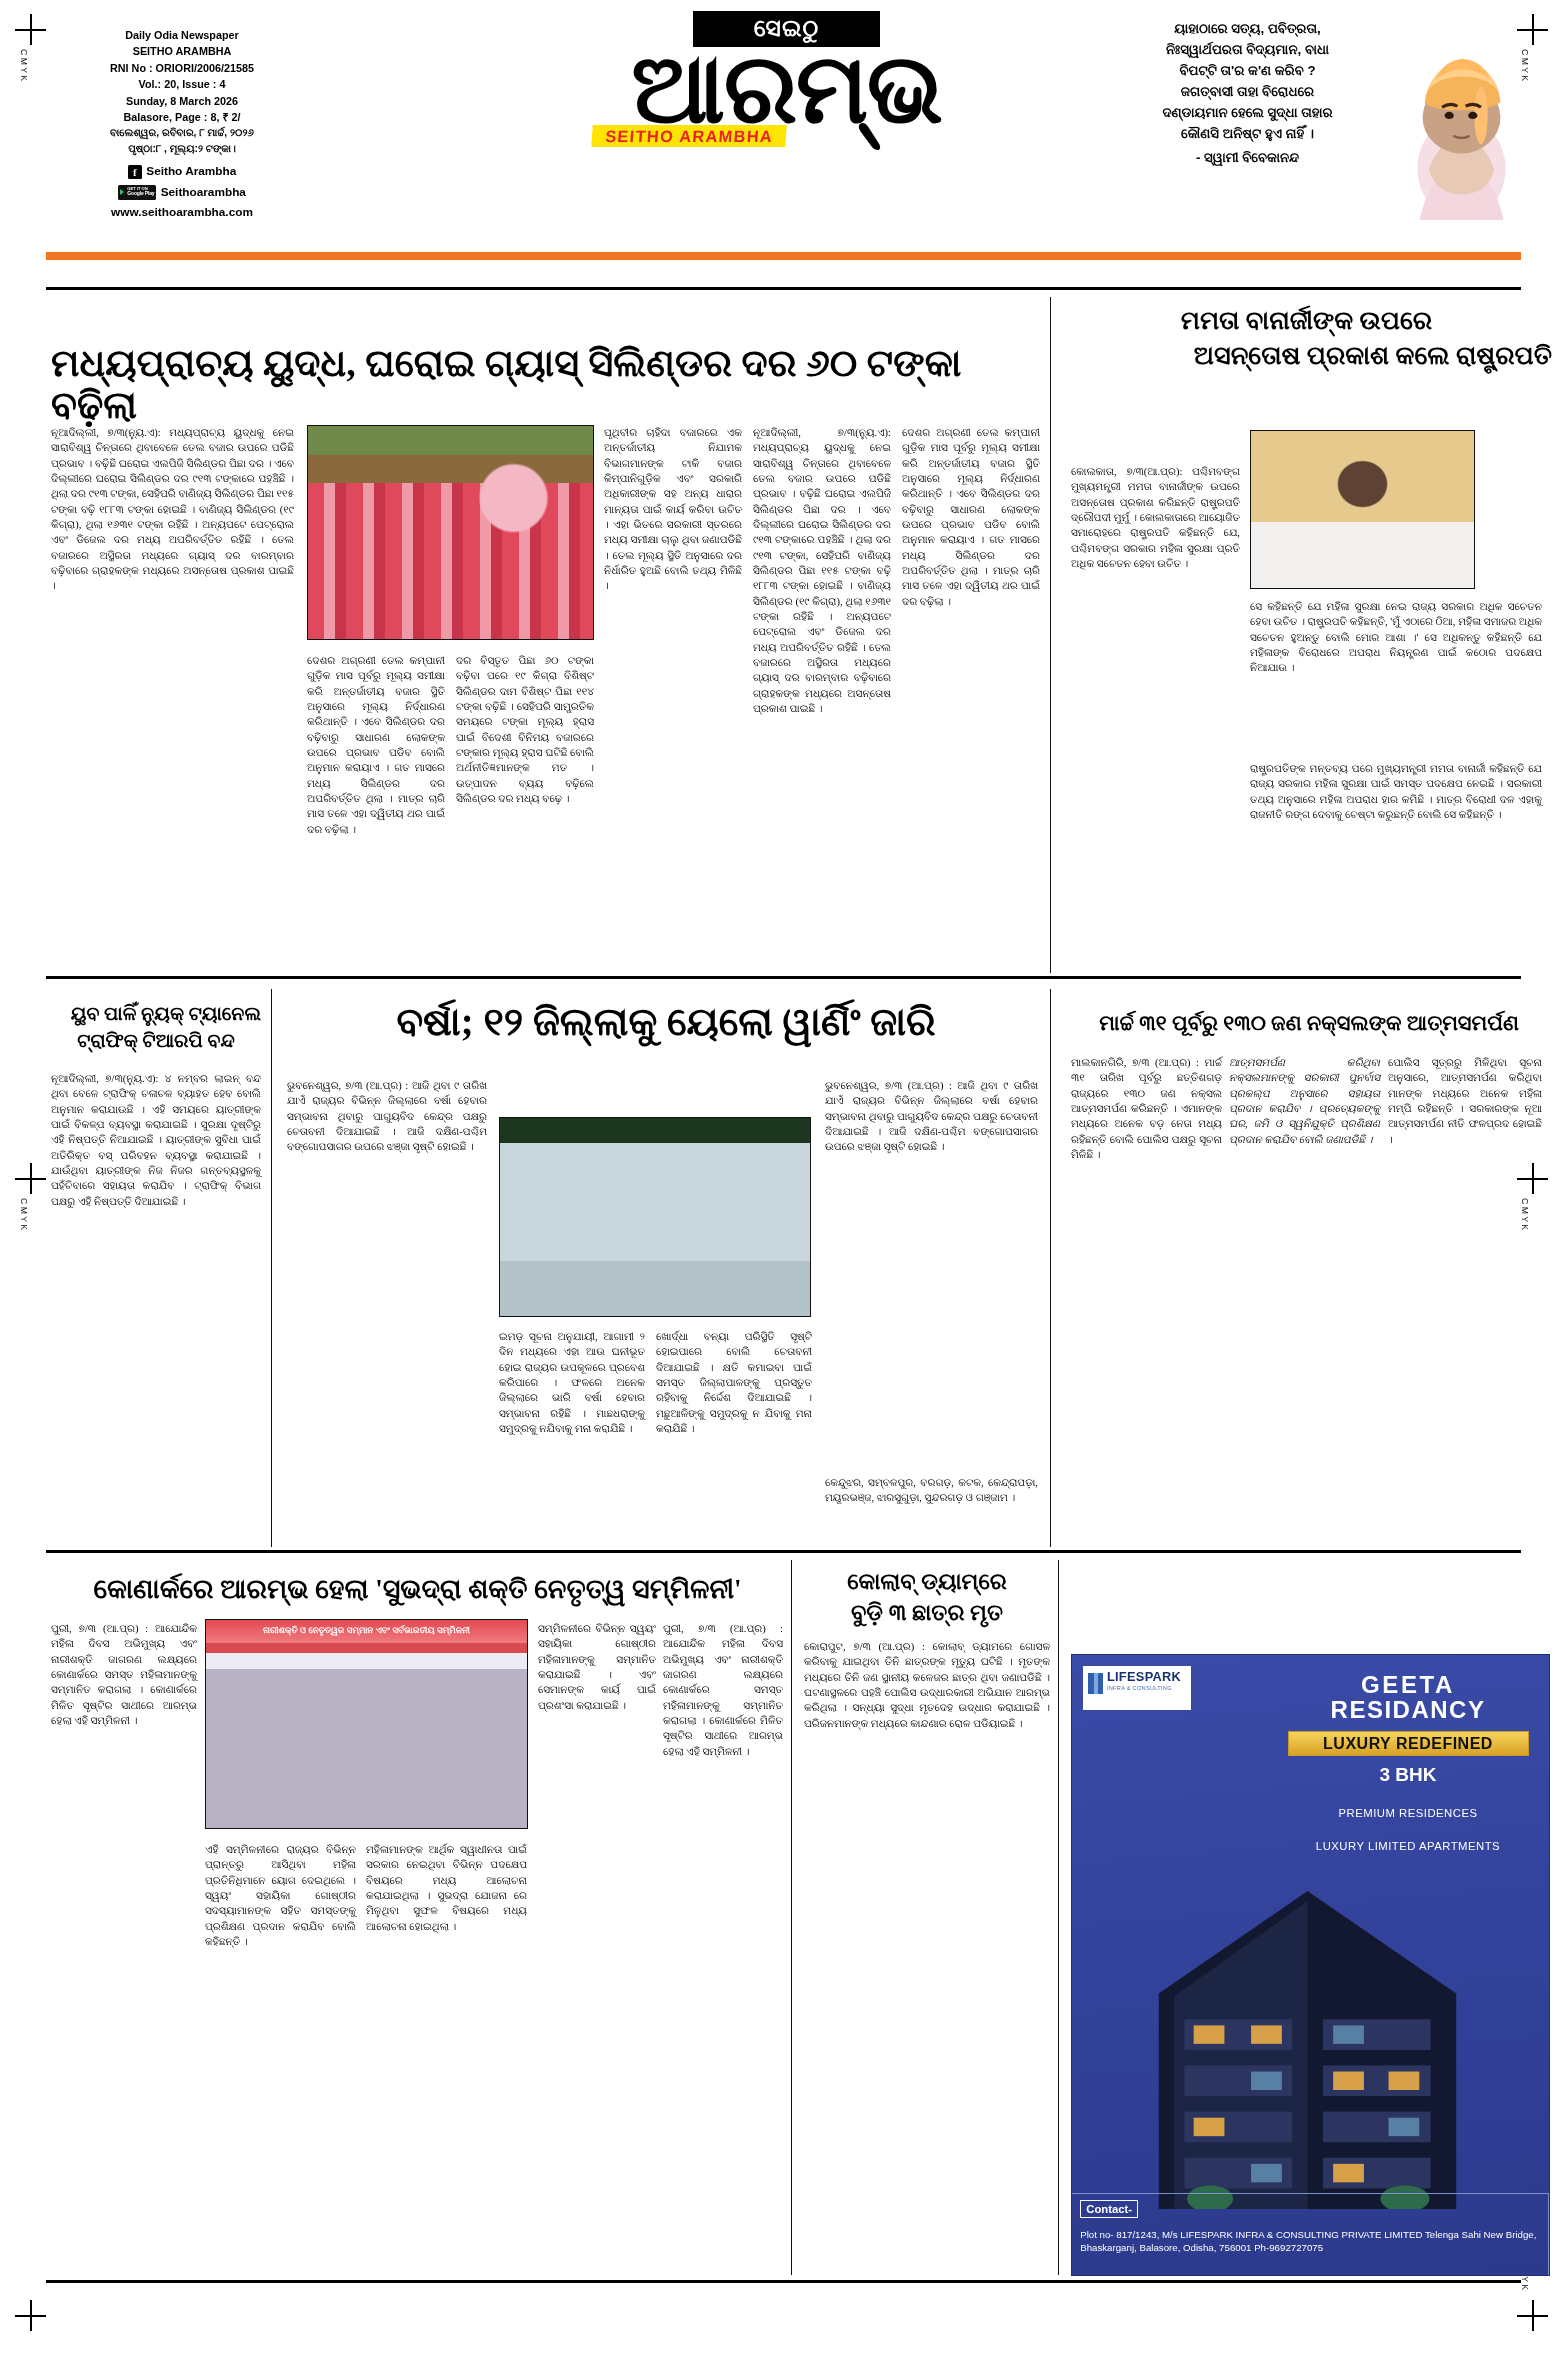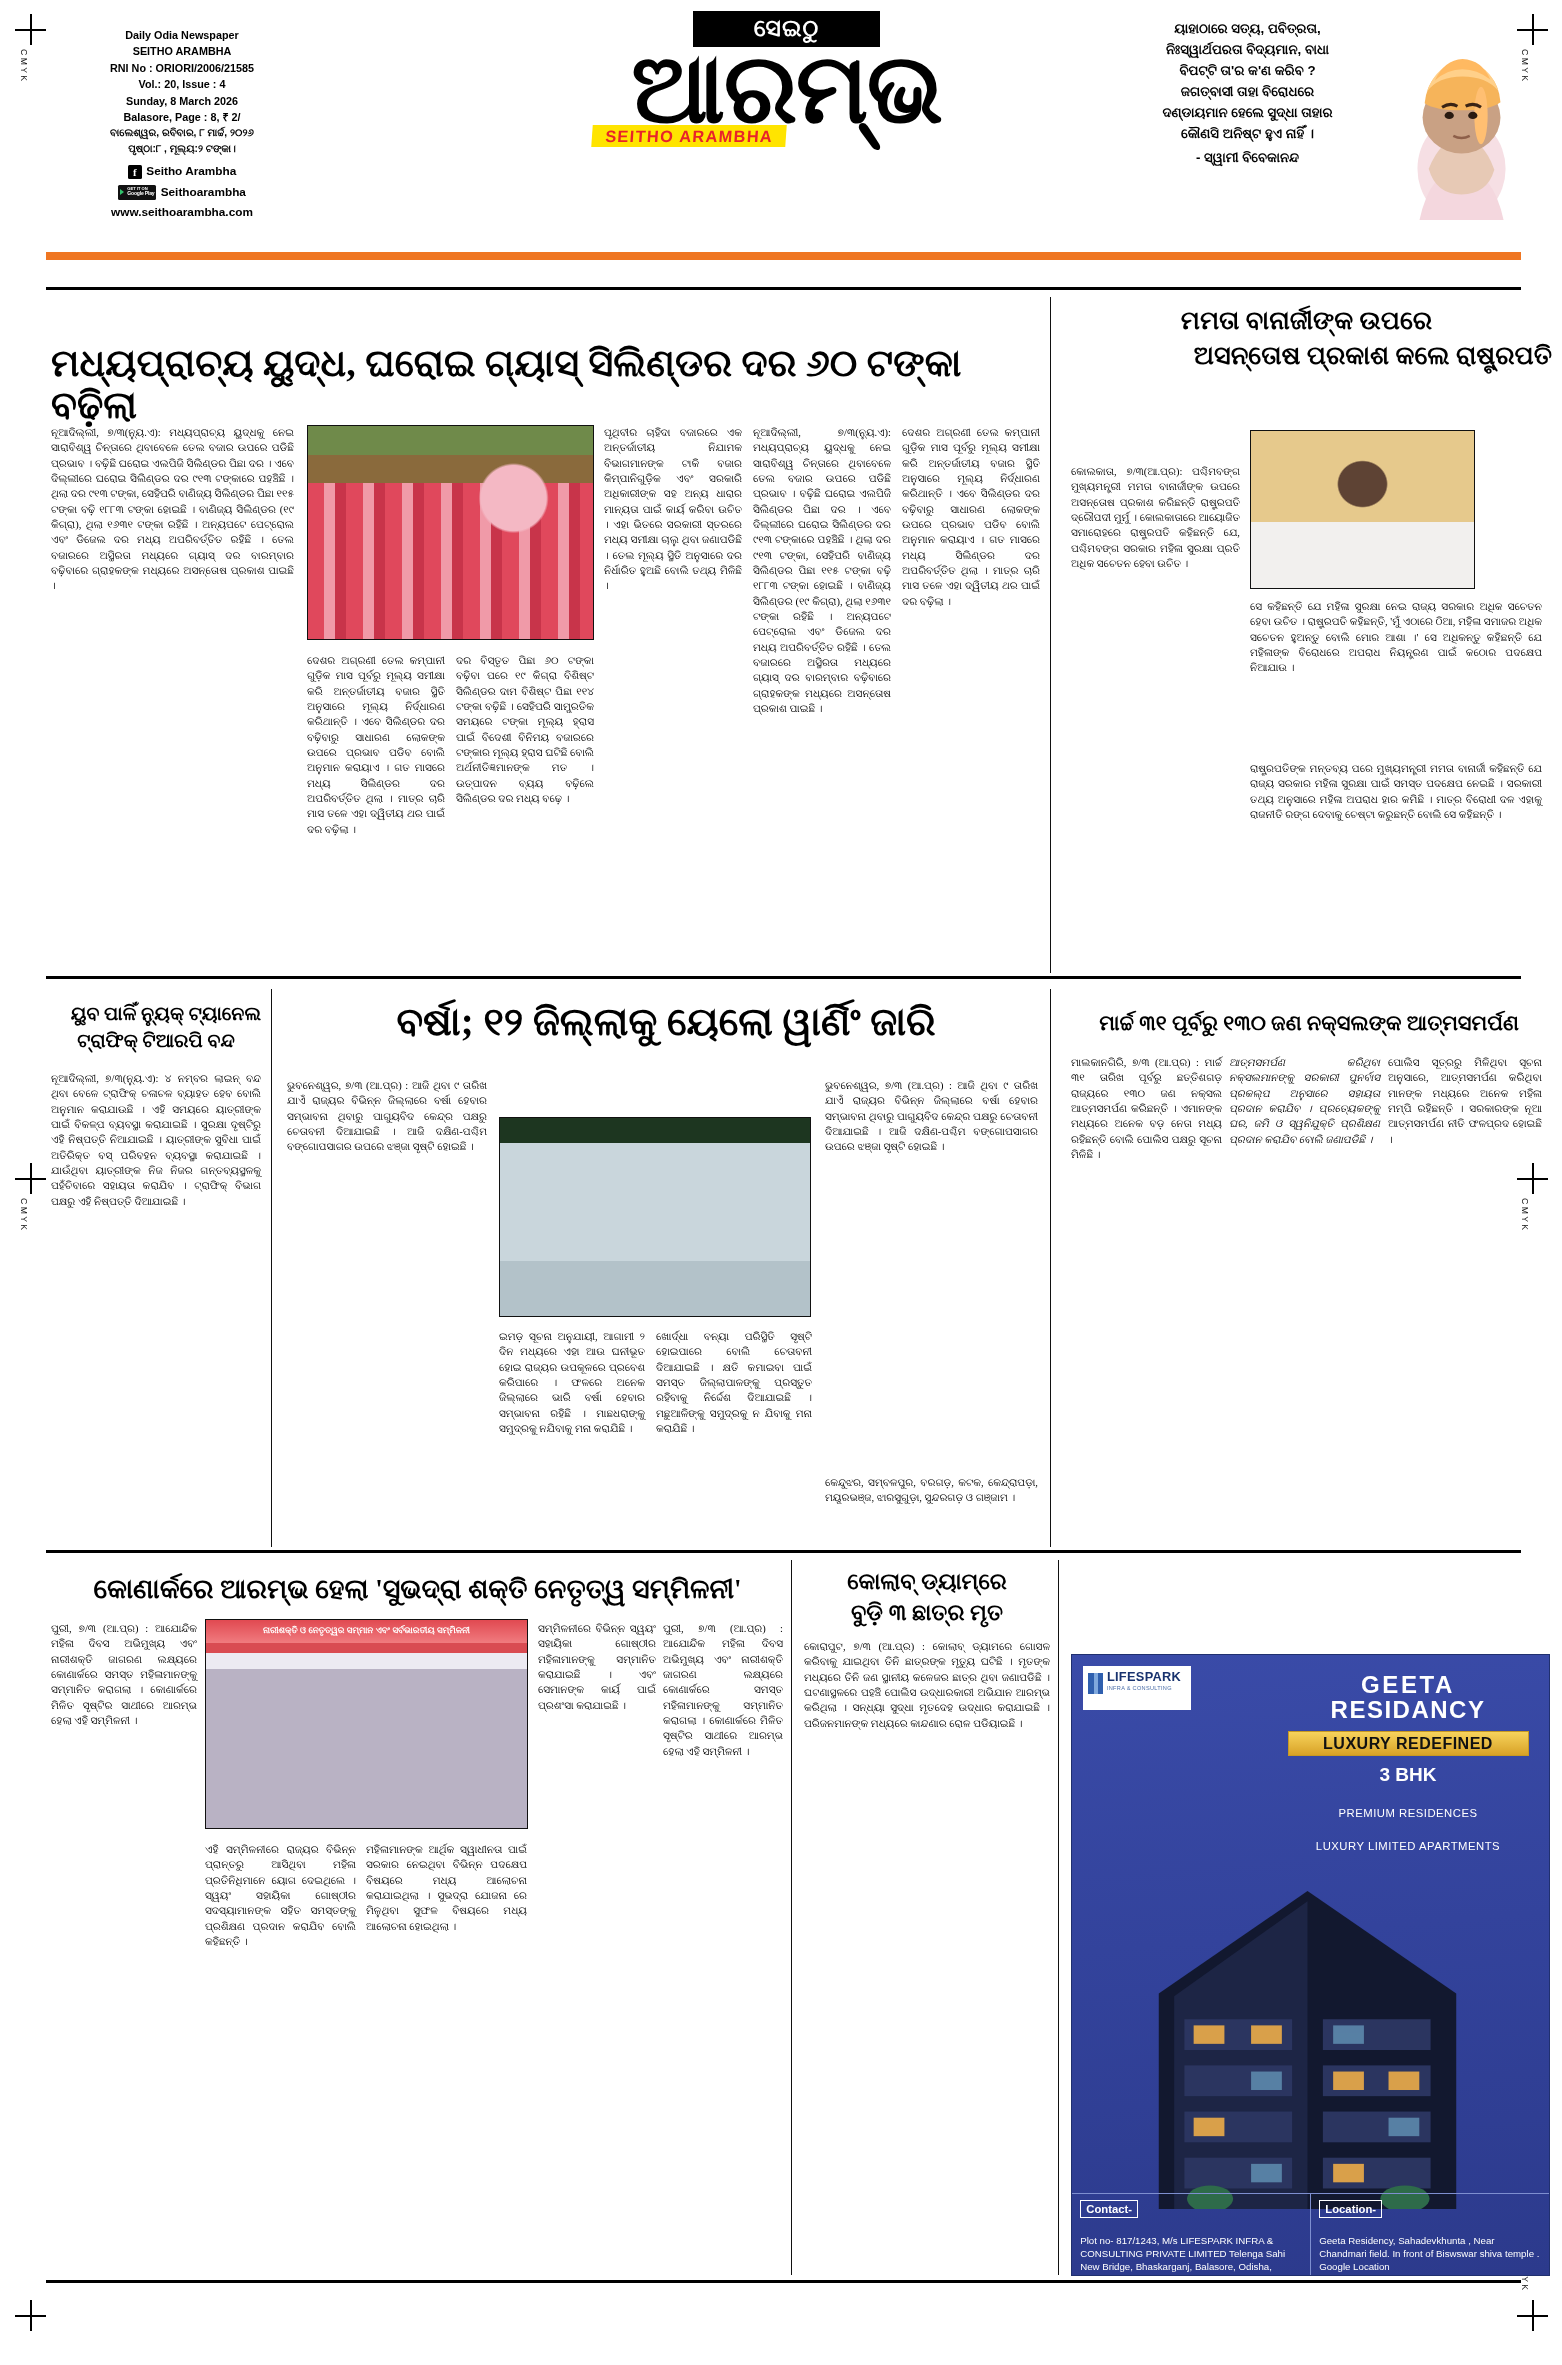--- a/index.html
+++ b/index.html
@@ -110,21 +110,21 @@
               color:#111; font-size:16px; font-weight:bold; letter-spacing:0.5px; padding:2.6px 4.1px;
               border:1px solid #c89a22; }
   .ad-bhk { font-size:19px; font-weight:bold; margin-top:8.2px; }
   .ad-line { font-size:11.3px; letter-spacing:0.5px; margin-top:21px; }
   .ad-bldg { position:absolute; left:56px; top:236px; width:359px; height:318px; }
   .ad-foot { position:absolute; left:0; right:0; bottom:0; height:82px;
              border-top:1px solid #7e8fd0; display:flex; }
   .ad-foot .cell { flex:1; padding:6.1px 8.2px; font-size:9.7px; line-height:1.33; }
   .ad-foot .cell:first-child { border-right:1px solid #7e8fd0; }
   .foot-tag { display:inline-block; border:1px solid #fff; padding:0.5px 5.1px;
-              font-size:11.3px; font-weight:bold; margin-bottom:17px; }
+              font-size:11.3px; font-weight:bold; margin-bottom:11px; }
 </style>
 </head>
 <body>
 
 <div class="regmark" style="left:15.4px; top:14.3px;"></div>
 <div class="cmyk" style="left:18.4px; top:49px;">C M Y K</div>
 <div class="regmark" style="left:1517px; top:14.3px;"></div>
 <div class="cmyk" style="left:1520px; top:49px;">C M Y K</div>
 <div class="regmark" style="left:15.4px; top:1163px;"></div>
 <div class="cmyk" style="left:18.4px; top:1198px;">C M Y K</div>
@@ -325,21 +325,17 @@
       <ellipse cx="160" cy="600" rx="45" ry="26"></ellipse>
         <ellipse cx="540" cy="600" rx="48" ry="26"></ellipse>
     </g>
   </svg>
 
   <div class="ad-foot">
     <div class="cell">
       <span class="foot-tag">Contact-</span>
       <div>Plot no- 817/1243, M/s LIFESPARK INFRA &amp; CONSULTING PRIVATE LIMITED Telenga Sahi New Bridge, Bhaskarganj, Balasore, Odisha, 756001 Ph-9692727075</div>
     </div>
-    <div class="cell">
-      <span class="foot-tag">Location-</span>
-      <div>Geeta Residency, Sahadevkhunta , Near Chandmari field. In front of Biswswar shiva temple . Google Location</div>
-    </div>
   </div>
 </div>
 
 <div class="hrule-thick" style="left:46px; top:2280px; width:1475px;"></div>
 
 
 </body></html>

